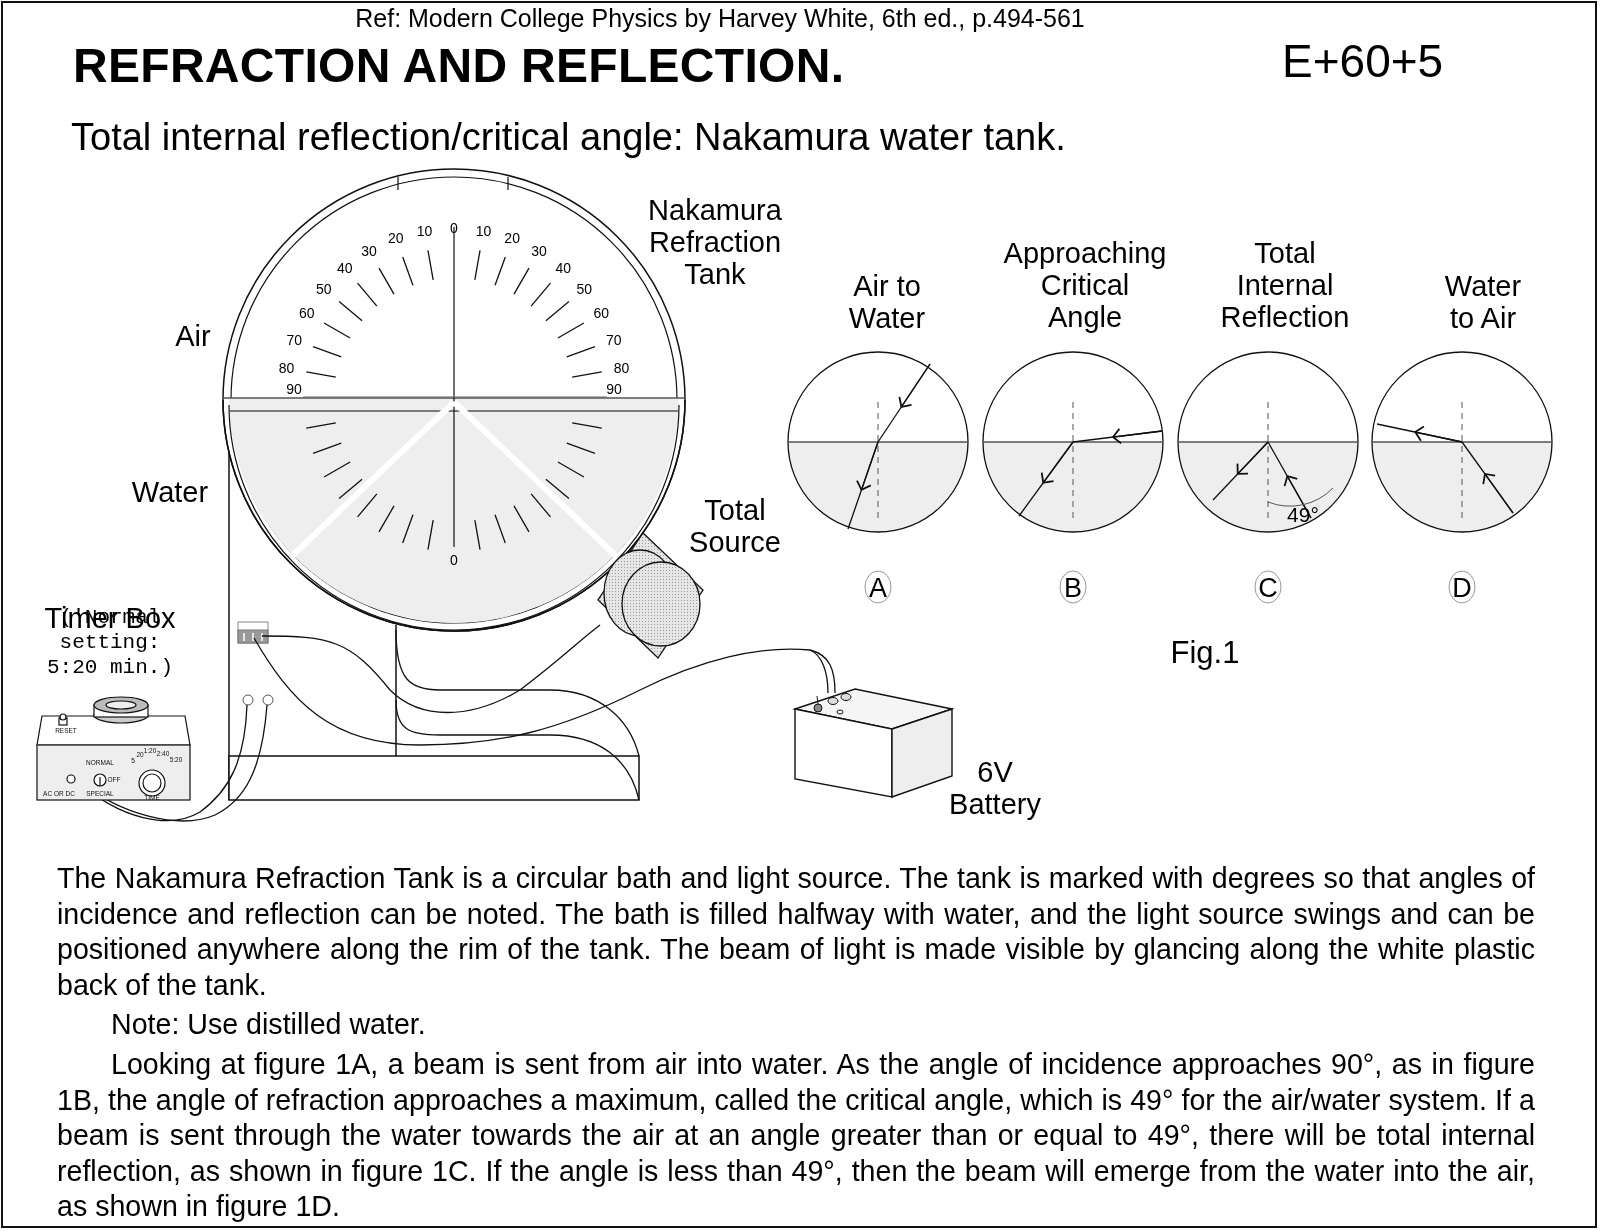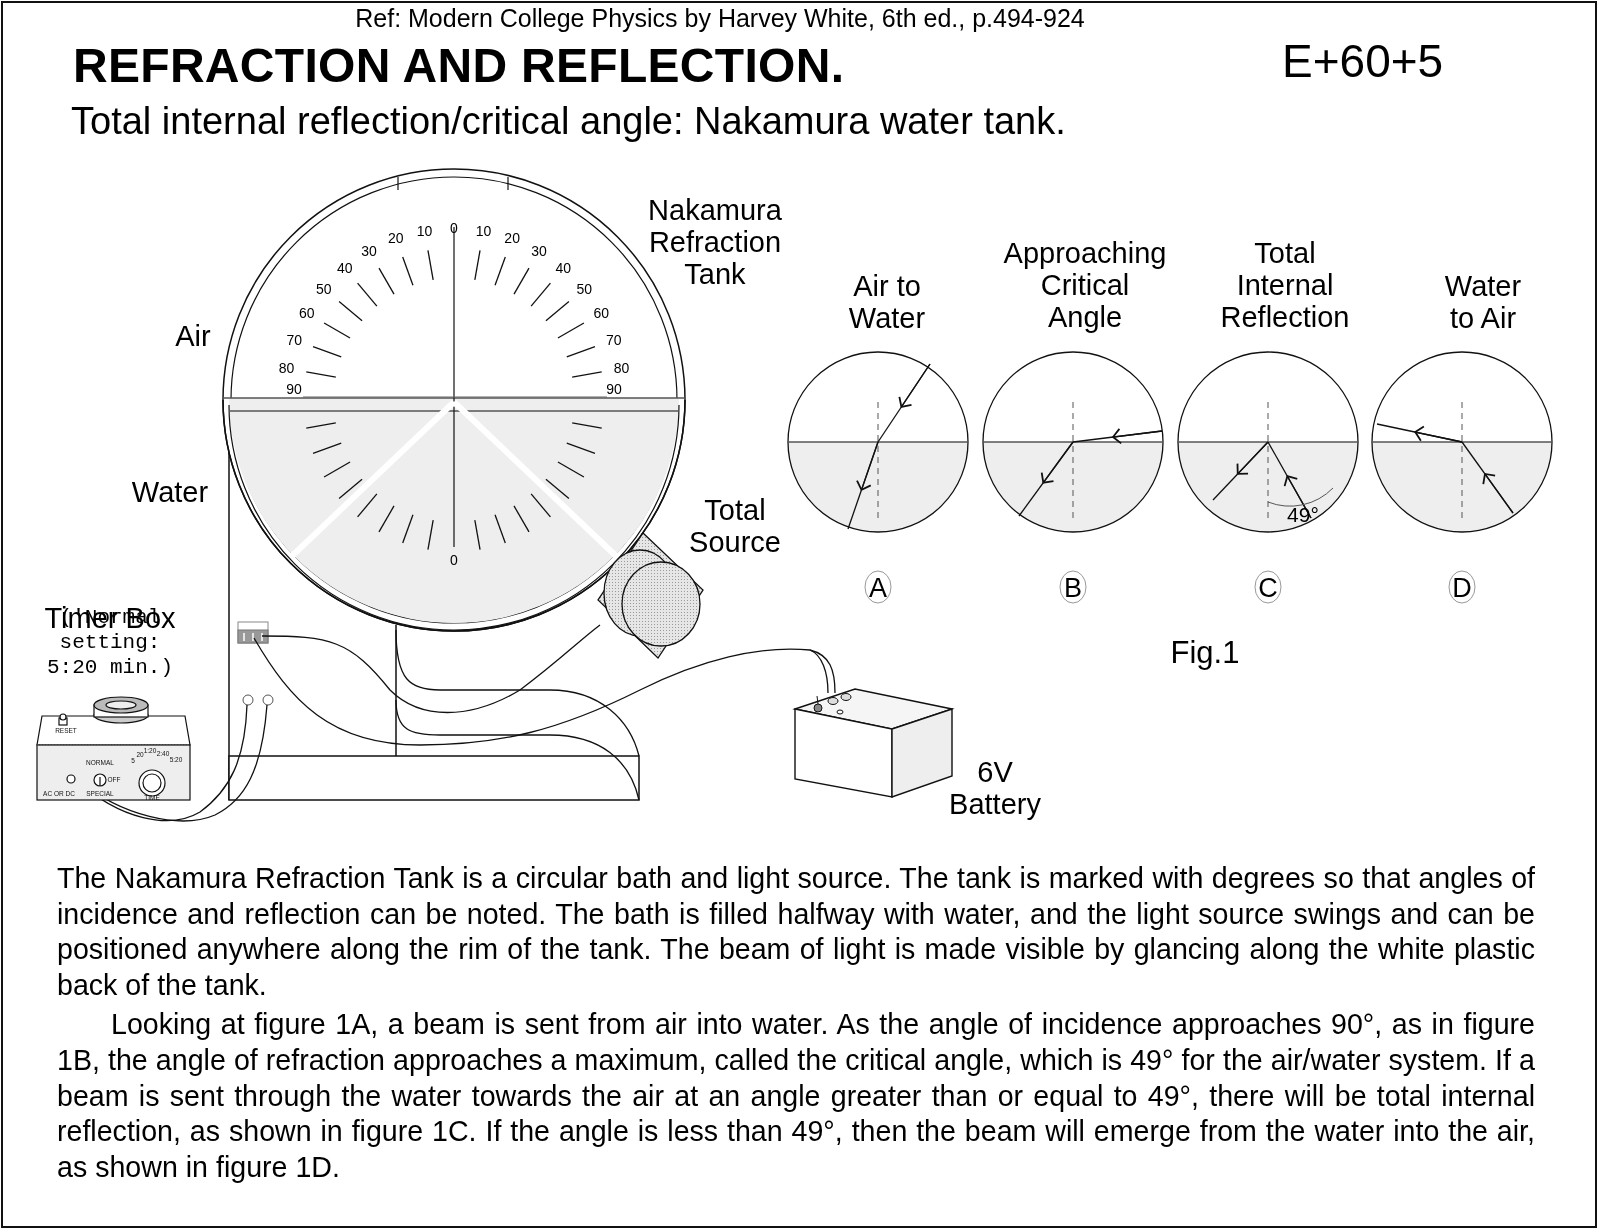--- a/index.html
+++ b/index.html
@@ -4,35 +4,35 @@
 <style>
   html, body { margin: 0; padding: 0; background: #fff; }
   body { width: 1600px; height: 1231px; position: relative; overflow: hidden;
          font-family: "Liberation Sans", sans-serif; color: #000; }
   .frame { position: absolute; left: 1px; top: 1px; width: 1596px; height: 1227px;
            border: 2px solid #111; box-sizing: border-box; }
   .abs { position: absolute; }
   .ref { left: 0; width: 1440px; top: 4px; text-align: center; font-size: 25px; }
   .title { left: 73px; top: 38px; font-size: 48px; font-weight: bold; letter-spacing: 0.3px; }
   .code { left: 1282px; top: 34px; font-size: 46px; font-weight: normal; }
-  .subtitle { left: 71px; top: 100px; font-size: 38px; }
+  .subtitle { left: 71px; top: 116px; font-size: 38px; }
   .lbl { font-size: 29px; text-align: center; line-height: 32px; }
   .small { font-size: 21px; text-align: center; line-height: 25px; }
   svg.illus { position: absolute; left: 0; top: 0; width: 1600px; height: 860px; }
   .body-text { left: 53px; top: 857px; width: 1486px; font-size: 28.6px; line-height: 35.6px;
                text-align: justify; }
   .body-text p { margin: 4px; }
   .indent { text-indent: 54px; }
 </style>
 </head>
 <body>
 
 <div class="frame"></div>
 
-<div class="abs ref">Ref: Modern College Physics by Harvey White, 6th ed., p.494-924</div>
+<div class="abs ref">Ref: Modern College Physics by Harvey White, 6th ed., p.494-561</div>
 <div class="abs title">REFRACTION AND REFLECTION.</div>
 <div class="abs code">E+60+5</div>
 <div class="abs subtitle">Total internal reflection/critical angle: Nakamura water tank.</div>
 
 <svg class="illus" viewBox="0 0 1600 860" xmlns="http://www.w3.org/2000/svg">
   <defs>
     <pattern id="hatch" width="3" height="3" patternUnits="userSpaceOnUse">
       <rect width="3" height="3" fill="#e6e6e6"></rect>
       <rect width="1" height="1" fill="#9a9a9a"></rect>
     </pattern>
@@ -287,14 +287,15 @@
     <div>Reflection</div>
 </div>
 <div class="abs lbl" style="left:1403px;top:270px;width:160px;">
   <div>Water</div>
     <div>to Air</div>
 </div>
 <div class="abs lbl" style="left:1150px;top:622px;width:110px;font-size:31px;margin-top:15px;">Fig.1</div>
 
 <div class="abs body-text">
   <p>The Nakamura Refraction Tank is a circular bath and light source. The tank is marked with degrees so that angles of incidence and reflection can be noted. The bath is filled halfway with water, and the light source swings and can be positioned anywhere along the rim of the tank. The beam of light  is made visible by glancing along the white plastic back of the tank.</p>
+  <p class="indent">Note: Use distilled water.</p>
   <p class="indent">Looking at figure 1A, a beam is sent from air into water. As the angle of incidence approaches 90°, as in figure 1B, the angle of refraction approaches a maximum, called the critical angle, which is 49° for the air/water system. If a beam is sent through the water towards the air at an angle greater than or equal to 49°, there will be total internal reflection, as shown in figure 1C. If the angle is less than 49°, then the beam will emerge from the water into the air, as shown in figure 1D.</p>
 </div>
 
 </body></html>

